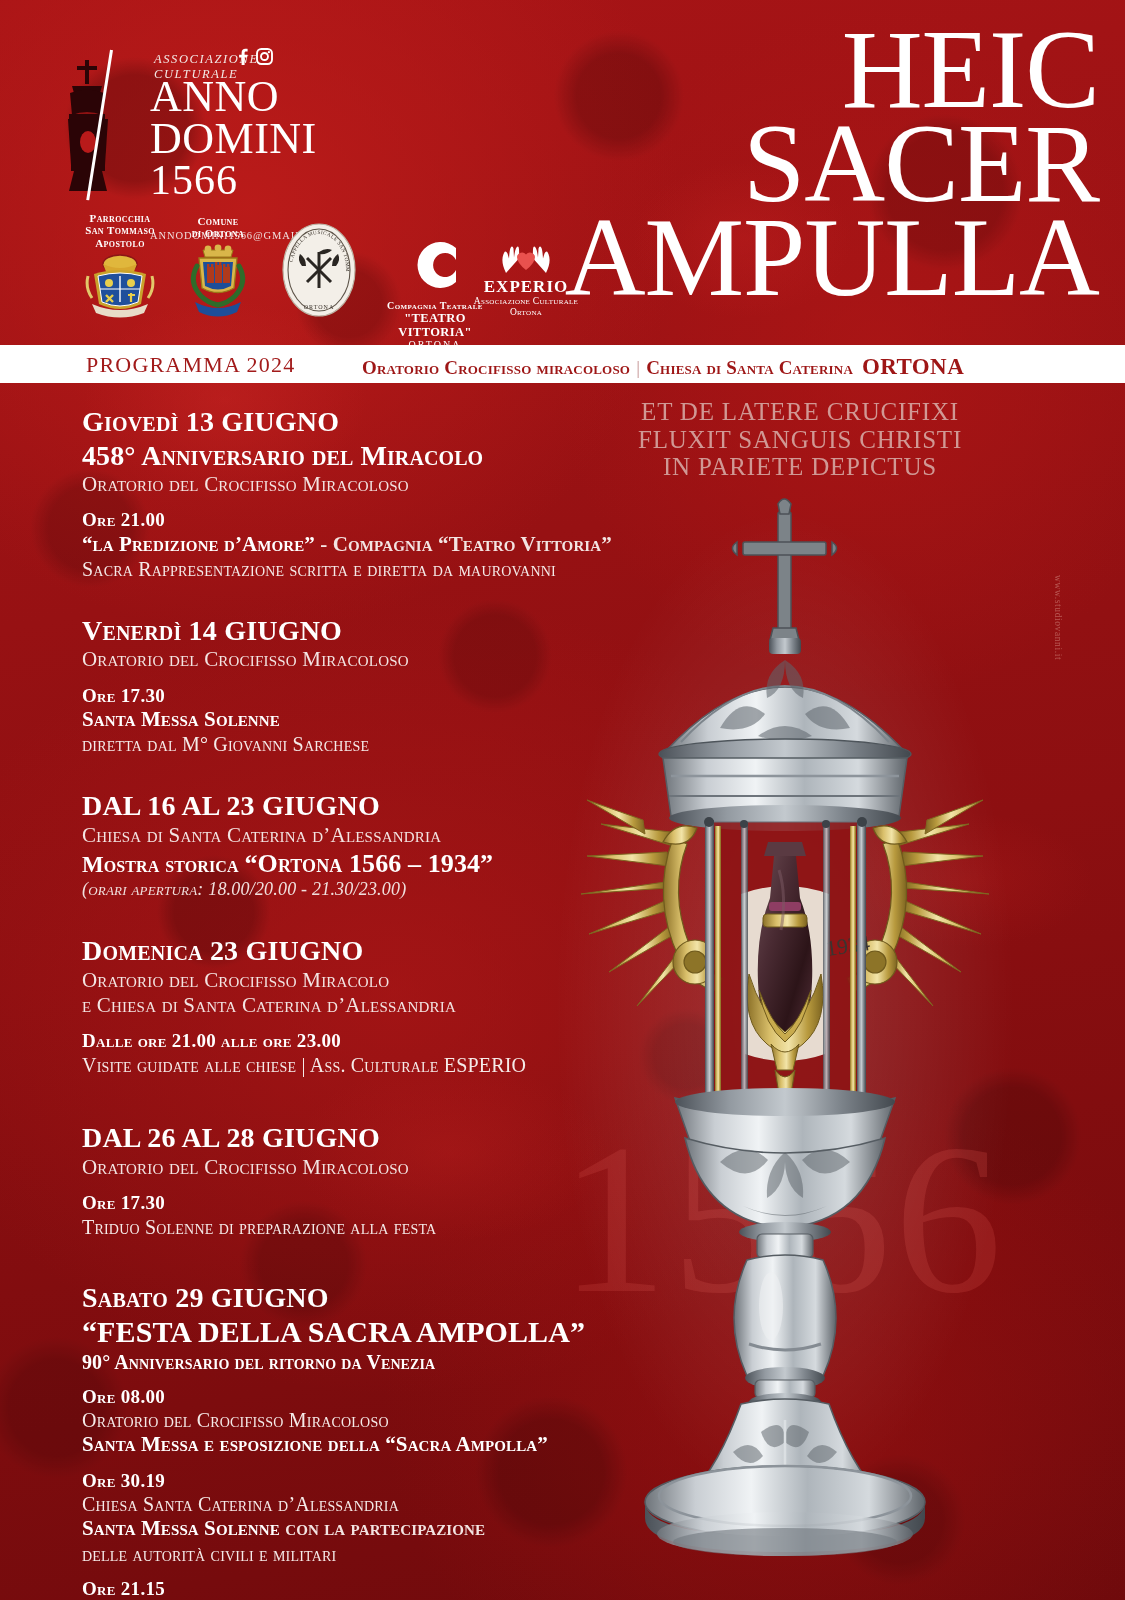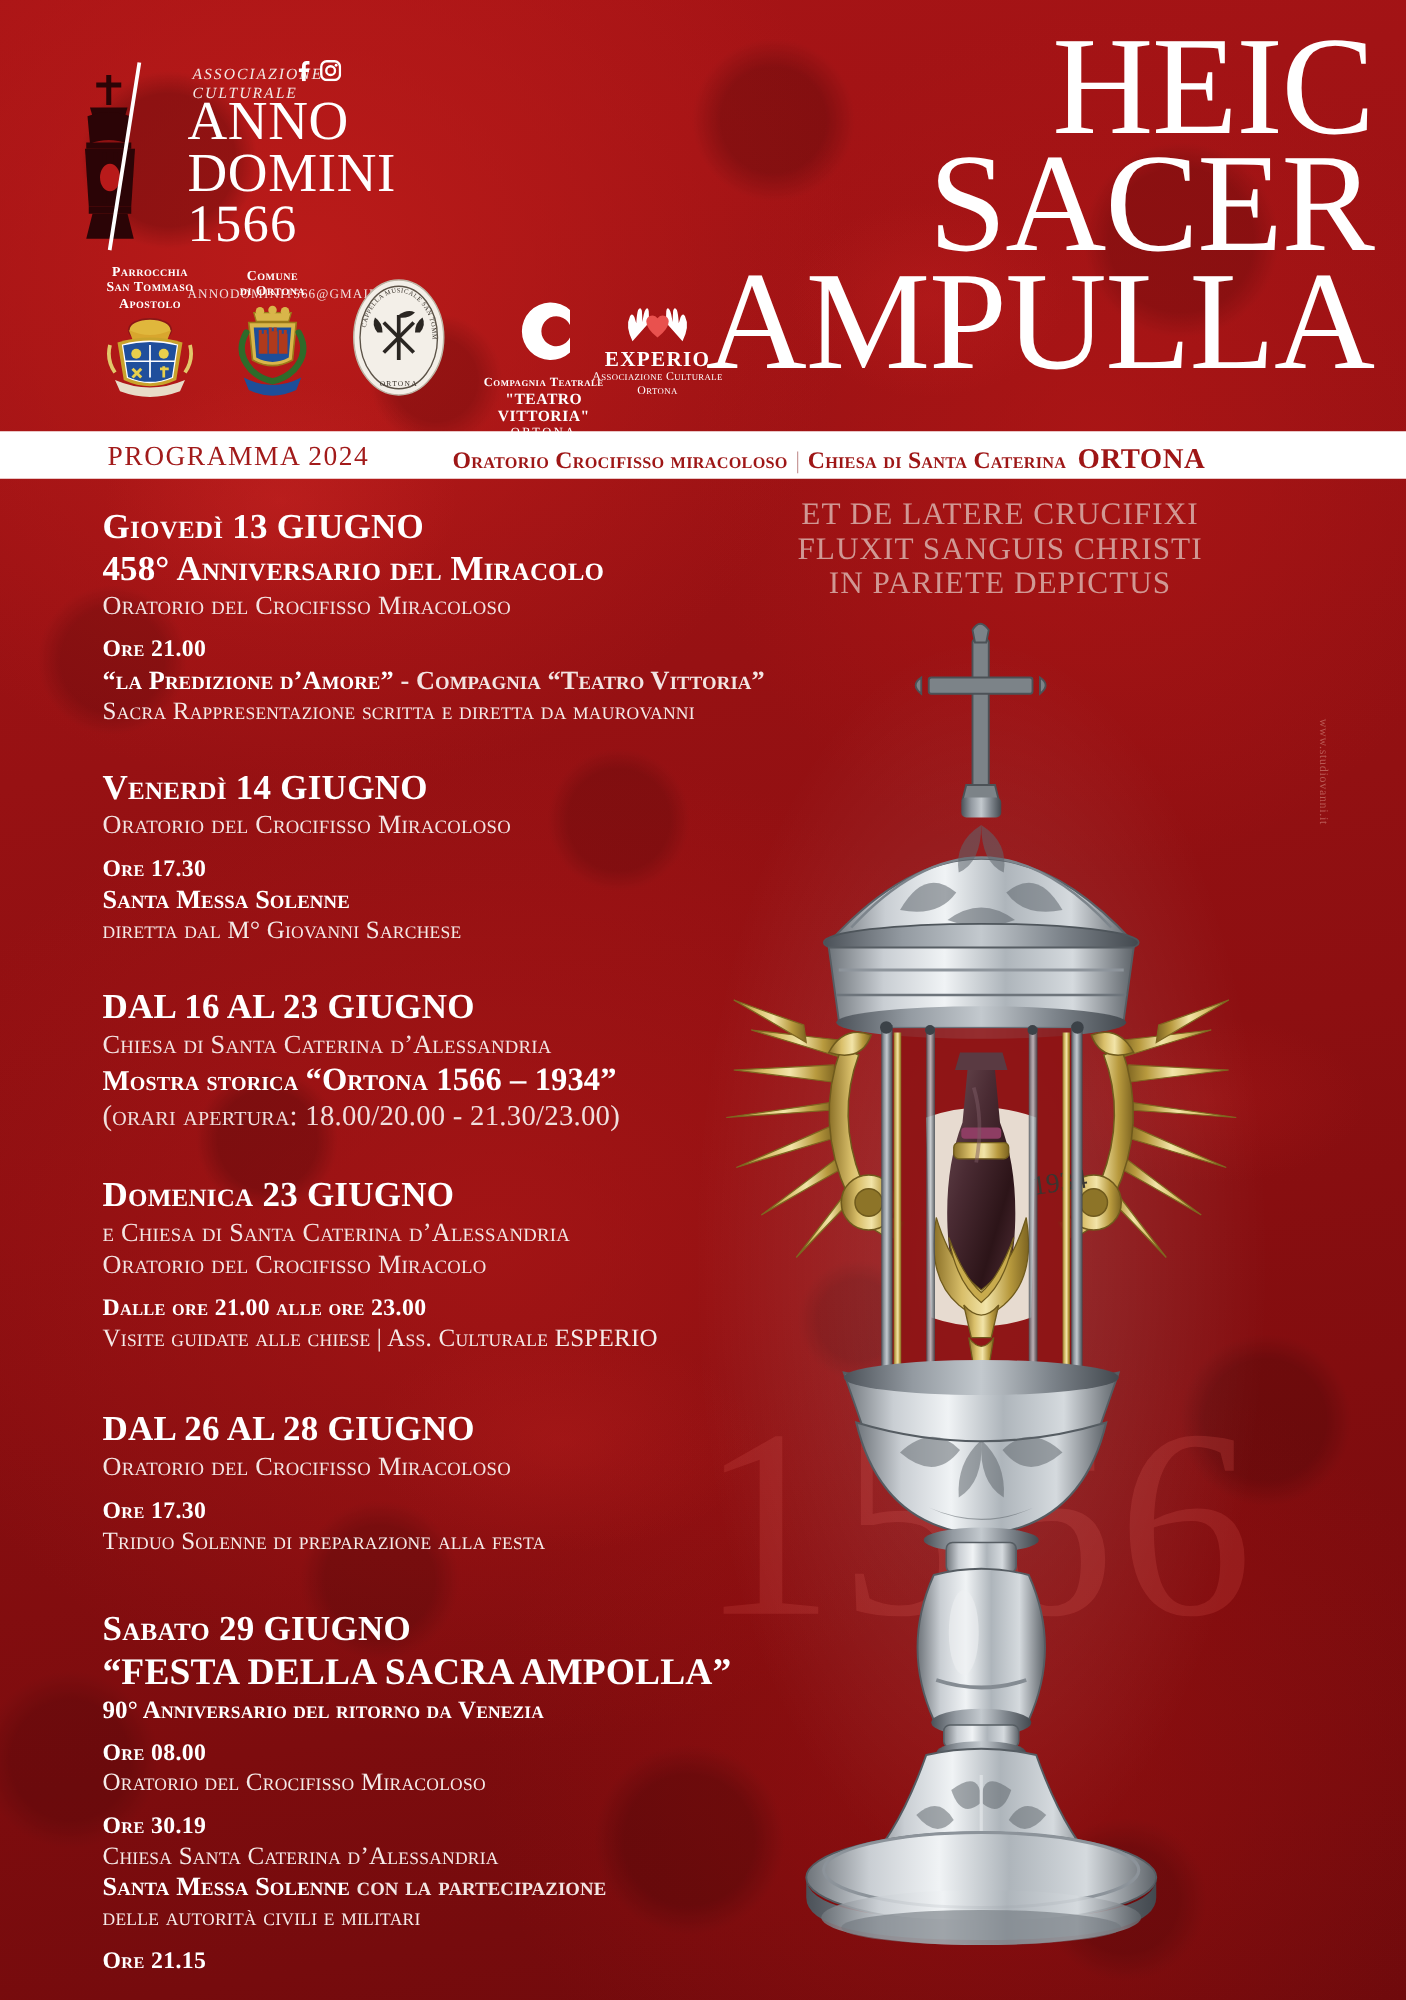--- a/index.html
+++ b/index.html
@@ -163,22 +163,22 @@
   }
   .l-bold {
     font-size:21px; font-weight:bold; letter-spacing:.1px; line-height:1.2;
     font-variant:small-caps; color:#fff;
   }
   .l-plain {
     font-size:20px; line-height:1.2; letter-spacing:.2px;
     font-variant:small-caps; color:#f5eae8;
   }
   .l-small {
-    font-size:23px; line-height:1.22; letter-spacing:.2px;
-    font-variant:small-caps; color:#f0dfdd;
+    font-size:18px; line-height:1.22; letter-spacing:.2px;
+    font-variant:small-caps; color:#f0dfdd;font-style:italic;
   }
   .inline-n { font-weight:bold; color:#f3e4e2;text-align:right; }
   .gap { height:17px; }
 
   
   .relic { position:absolute; left:545px; top:490px; width:500px; height:1075px; }
   .relic svg { display:block; }
 </style>
 </head>
 <body>
@@ -534,42 +534,43 @@
     <div class="sec">
       <div class="l-date">DAL 16 AL 23 GIUGNO</div>
       <div class="l-place">Chiesa di Santa Caterina d’Alessandria</div>
       <div class="l-bold" style="font-size:23px"><span>Mostra storica </span><span style="font-size:26px">“Ortona 1566 – 1934”</span></div>
       <div class="l-small">(orari apertura: 18.00/20.00 - 21.30/23.00)</div>
     </div>
     <div class="gap"></div>
 
     <div class="sec">
       <div class="l-date">Domenica 23 GIUGNO</div>
+      <div class="l-place">Oratorio del Crocifisso Miracolo</div>
       <div class="l-place">e Chiesa di Santa Caterina d’Alessandria</div>
-      <div class="l-place">Oratorio del Crocifisso Miracolo</div>
       <div class="l-hour">Dalle ore 21.00 alle ore 23.00</div>
       <div class="l-plain">Visite guidate alle chiese | Ass. Culturale ESPERIO</div>
     </div>
     <div class="gap" style="height:28px"></div>
 
     <div class="sec">
       <div class="l-date">DAL 26 AL 28 GIUGNO</div>
       <div class="l-place">Oratorio del Crocifisso Miracoloso</div>
       <div class="l-hour">Ore 17.30</div>
       <div class="l-plain">Triduo Solenne di preparazione alla festa</div>
     </div>
     <div class="gap" style="height:26px"></div>
 
     <div class="sec">
       <div class="l-date">Sabato 29 GIUGNO</div>
       <div class="l-bigtitle" style="font-size:30px">“FESTA DELLA SACRA AMPOLLA”</div>
       <div class="l-bold" style="font-size:20px">90° Anniversario del ritorno da Venezia</div>
 
       <div class="l-hour">Ore 08.00</div>
       <div class="l-plain">Oratorio del Crocifisso Miracoloso</div>
+      <div class="l-bold">Santa Messa e esposizione della “Sacra Ampolla”</div>
 
       <div class="l-hour">Ore 30.19</div>
       <div class="l-plain">Chiesa Santa Caterina d’Alessandria</div>
       <div class="l-bold"><span>Santa Messa Solenne</span><span class="inline-n"> con la partecipazione</span></div>
       <div class="l-plain">delle autorità civili e militari</div>
 
       <div class="l-hour">Ore 21.15</div>
 
     </div>
 

